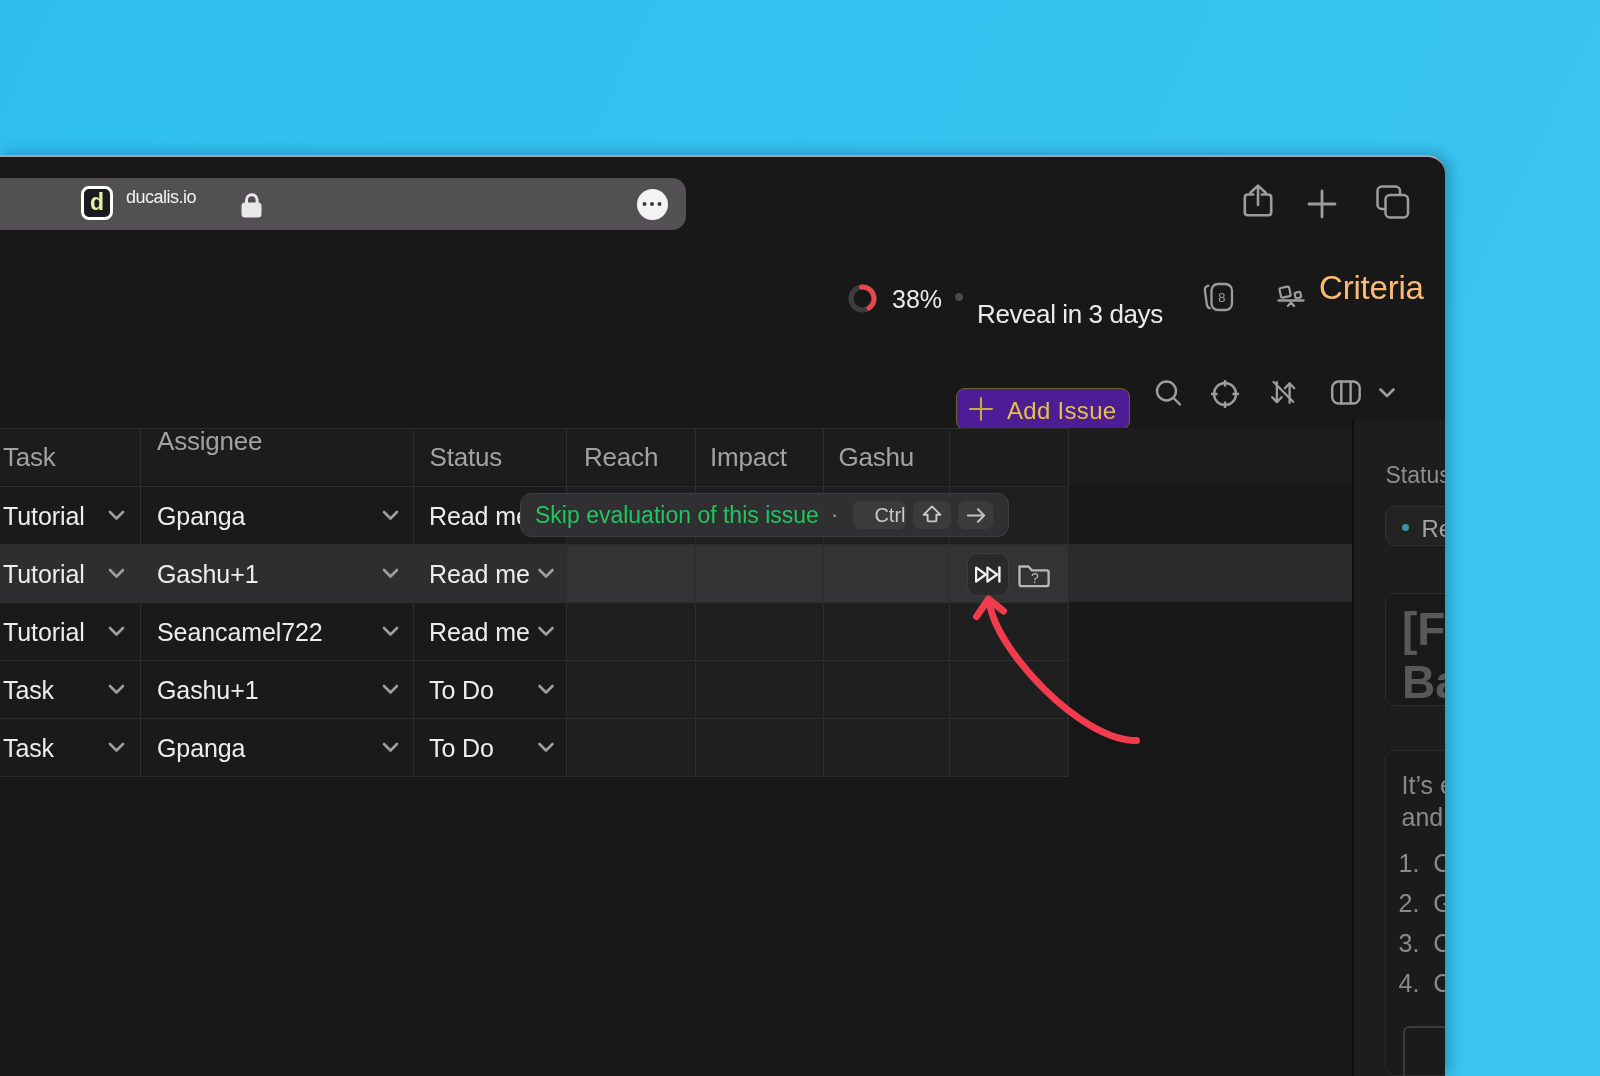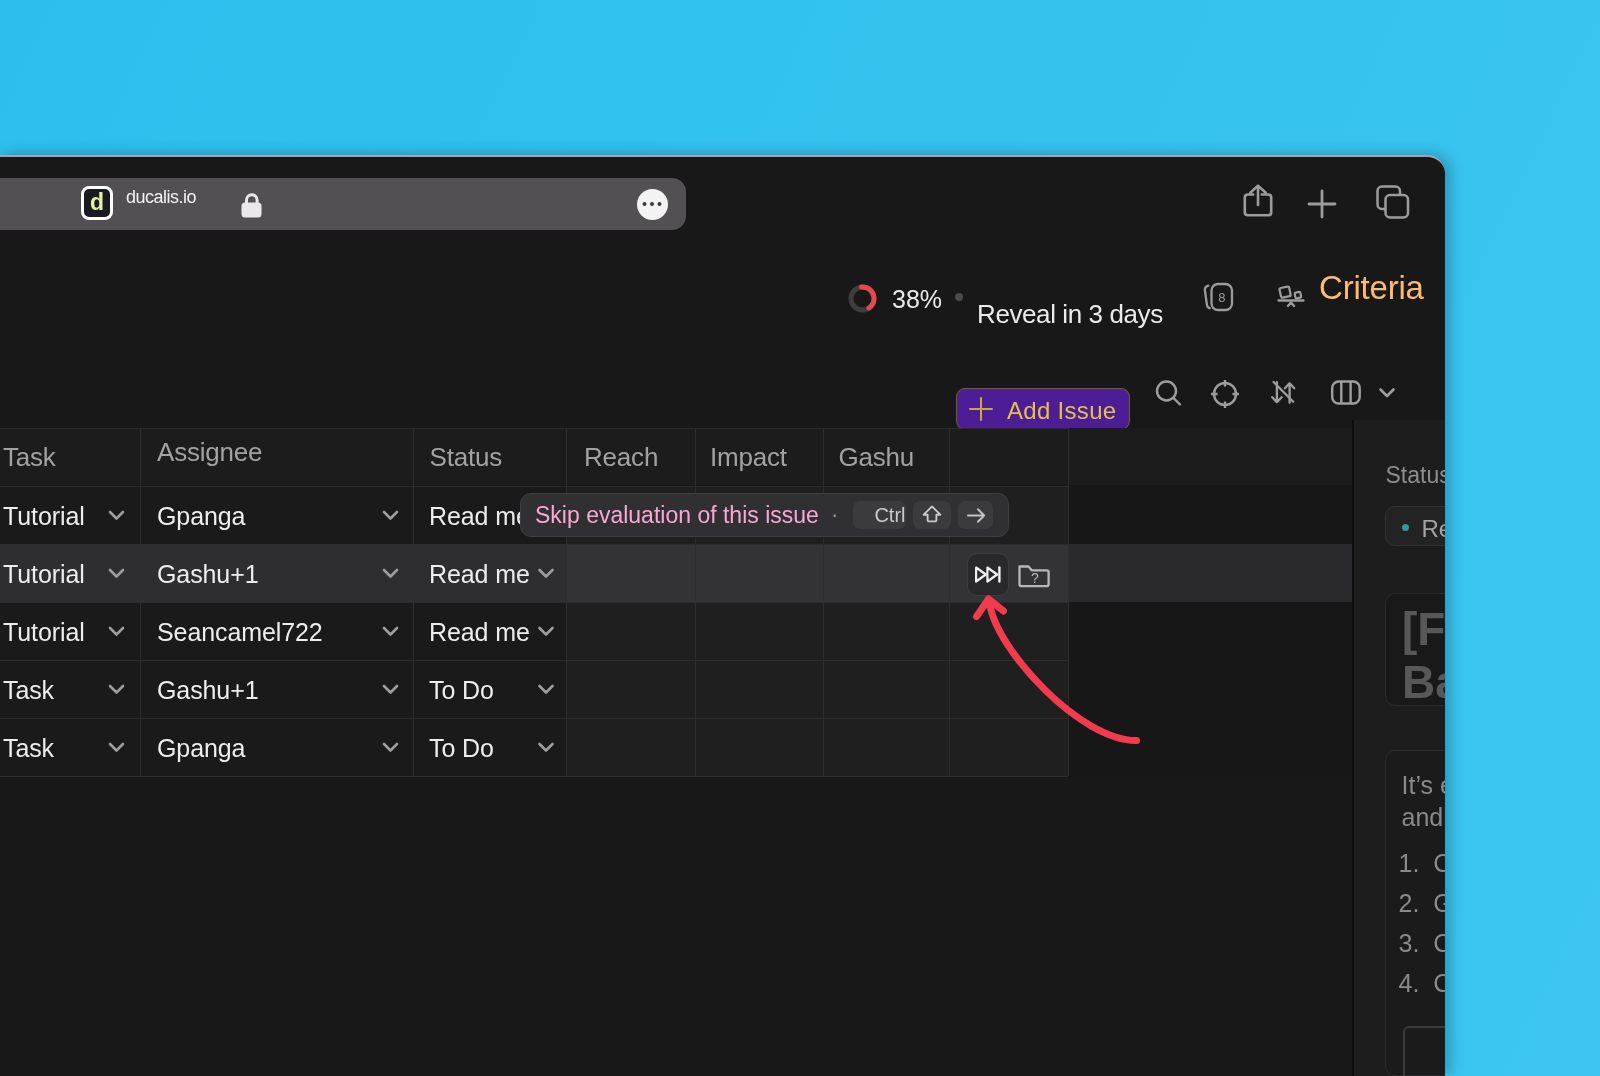--- a/index.html
+++ b/index.html
@@ -143,21 +143,21 @@
 
     <div class="abs" style="left:139.5px;top:270.5px;width:1px;height:348px;background:#2d2d2e"></div>
     <div class="abs" style="left:412.5px;top:270.5px;width:1px;height:348px;background:#2d2d2e"></div>
     <div class="abs" style="left:566px;top:270.5px;width:1px;height:348px;background:#2d2d2e"></div>
     <div class="abs" style="left:695px;top:270.5px;width:1px;height:348px;background:#2d2d2e"></div>
     <div class="abs" style="left:822.5px;top:270.5px;width:1px;height:348px;background:#2d2d2e"></div>
     <div class="abs" style="left:949px;top:270.5px;width:1px;height:348px;background:#2d2d2e"></div>
     <div class="abs" style="left:1068px;top:270.5px;width:1px;height:348px;background:#2d2d2e"></div>
 
     <div class="hdrtxt" style="left:3px;top:284.5px">Task</div>
-    <div class="hdrtxt" style="left:157px;top:280px">Assignee</div>
+    <div class="hdrtxt" style="left:157px;top:269px">Assignee</div>
     <div class="hdrtxt" style="left:429.5px;top:284.5px">Status</div>
     <div class="hdrtxt" style="left:584px;top:284.5px">Reach</div>
     <div class="hdrtxt" style="left:710px;top:284.5px">Impact</div>
     <div class="hdrtxt" style="left:838.5px;top:284.5px">Gashu</div>
 
     <div class="celltxt" style="left:3px;top:342.5px">Tutorial</div>
     <div class="celltxt" style="left:157px;top:342.5px">Gpanga</div>
     <div class="celltxt" style="left:429px;top:342.5px">Read me</div>
     <div class="celltxt" style="left:3px;top:400.5px">Tutorial</div>
     <div class="celltxt" style="left:157px;top:400.5px">Gashu+1</div>
@@ -199,21 +199,21 @@
       <path d="M12.4 1.5 L22.1 8.5 L12.4 15.5 Z"></path>
     </g>
     <path d="M24.4 1.5 V15.5" stroke="#f0f0f0" stroke-width="2.4" stroke-linecap="round"></path>
   </svg>
   <svg class="abs" style="left:1018px;top:563.5px" width="32" height="25" viewBox="0 0 32 25">
     <path d="M1.5 2.5 h9 l3.2 3.8 h15.3 a1.6 1.6 0 0 1 1.6 1.6 V19.9 a2.2 2.2 0 0 1 -2.2 2.2 H3.7 A2.2 2.2 0 0 1 1.5 19.9 Z" fill="none" stroke="#b8b8b8" stroke-width="2.3" stroke-linejoin="round"></path>
     <text x="17" y="19" font-size="14" fill="#b8b8b8" text-anchor="middle" font-family="Liberation Sans">?</text>
   </svg>
 
   <div id="tooltip">
-    <div class="abs" style="left:14px;top:8.5px;font-size:23px;color:#f9a8d4">Skip evaluation of this issue</div>
+    <div class="abs" style="left:14px;top:8.5px;font-size:23px;color:#22c55e">Skip evaluation of this issue</div>
     <div class="abs" style="left:310px;top:8px;font-size:22px;color:#9a9a9a">·</div>
     <div class="kcap" style="left:331.5px;width:53px;text-align:right;font-size:20px;line-height:28px">Ctrl</div>
     <div class="kcap" style="left:392px;width:38px"></div>
     <svg class="abs" style="left:401px;top:11.5px" width="20" height="19" viewBox="0 0 20 19">
       <path d="M10 1.4 L18.3 9.7 H14.4 V15.2 a1.2 1.2 0 0 1 -1.2 1.2 H6.8 A1.2 1.2 0 0 1 5.6 15.2 V9.7 H1.7 Z" fill="none" stroke="#c9c9c9" stroke-width="1.9" stroke-linejoin="round"></path>
     </svg>
     <div class="kcap" style="left:437px;width:35px"></div>
     <svg class="abs" style="left:444.5px;top:13px" width="21" height="17" viewBox="0 0 22 17">
       <path d="M2 8.5 H19 M12.5 2 L19 8.5 L12.5 15" fill="none" stroke="#c4c4c4" stroke-width="2" stroke-linecap="round" stroke-linejoin="round"></path>
     </svg>

